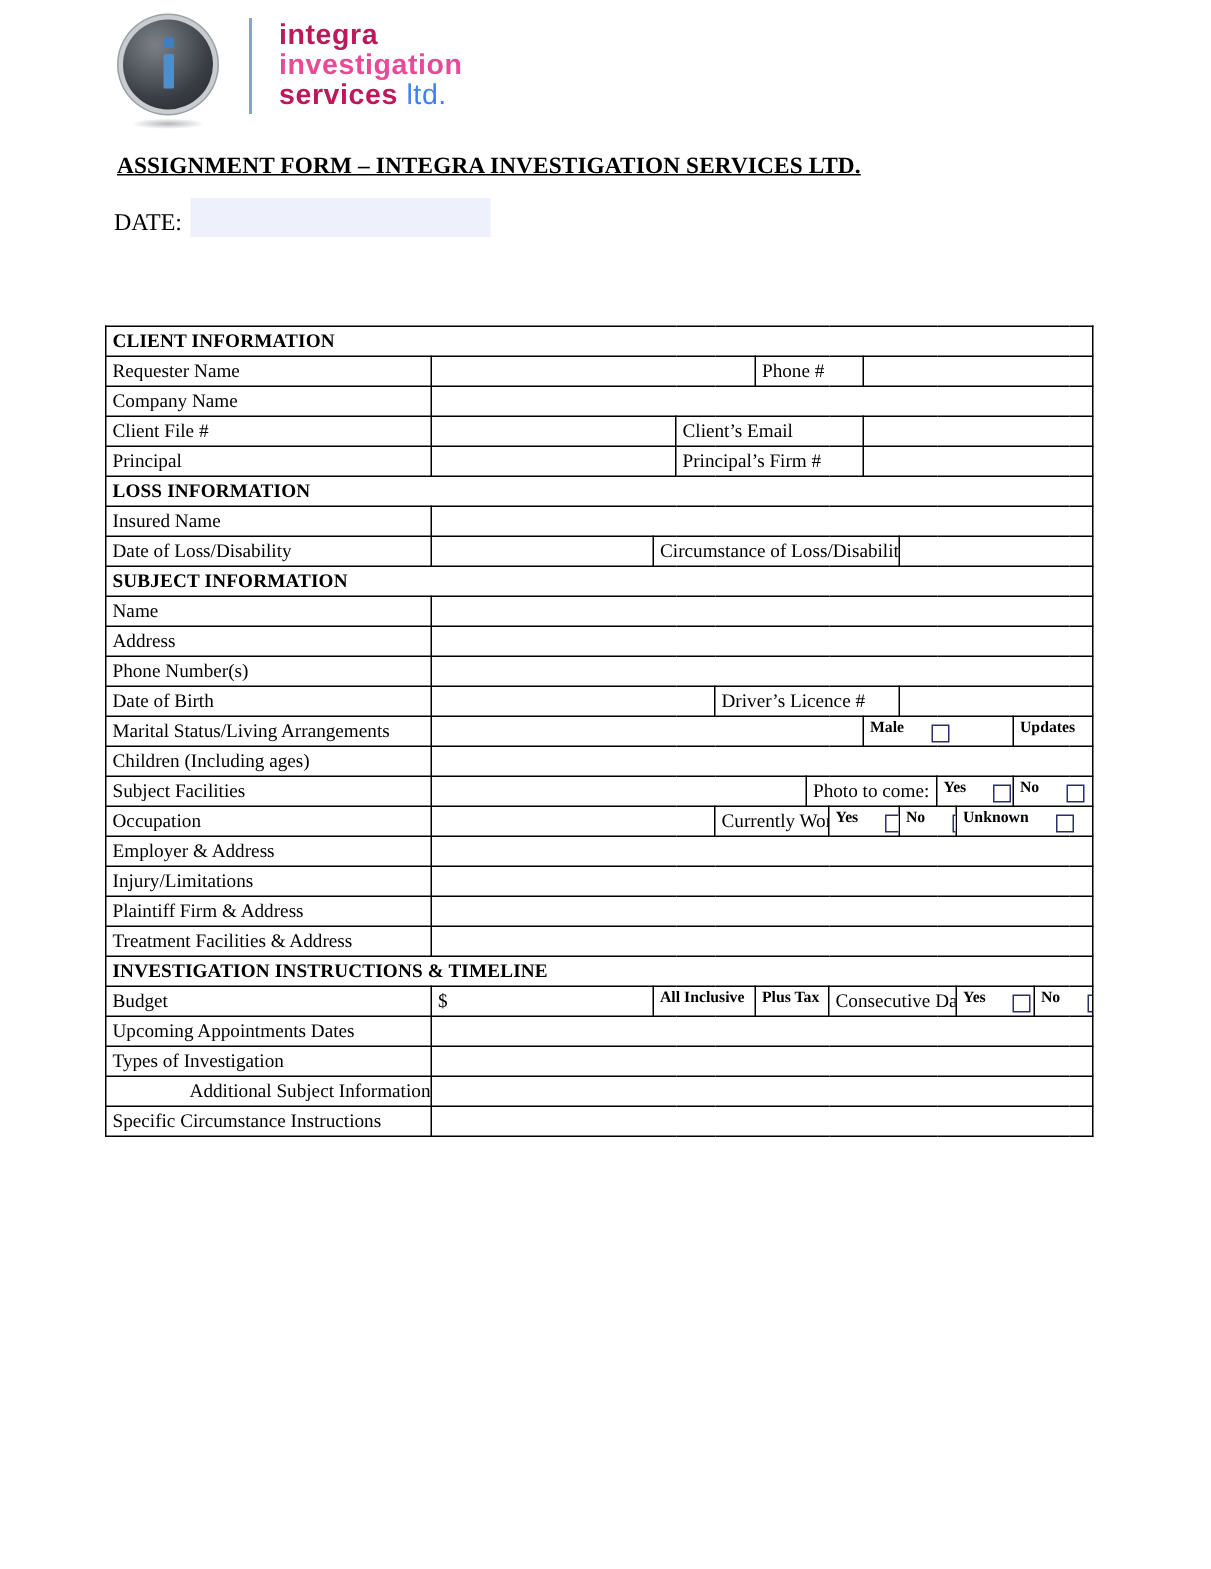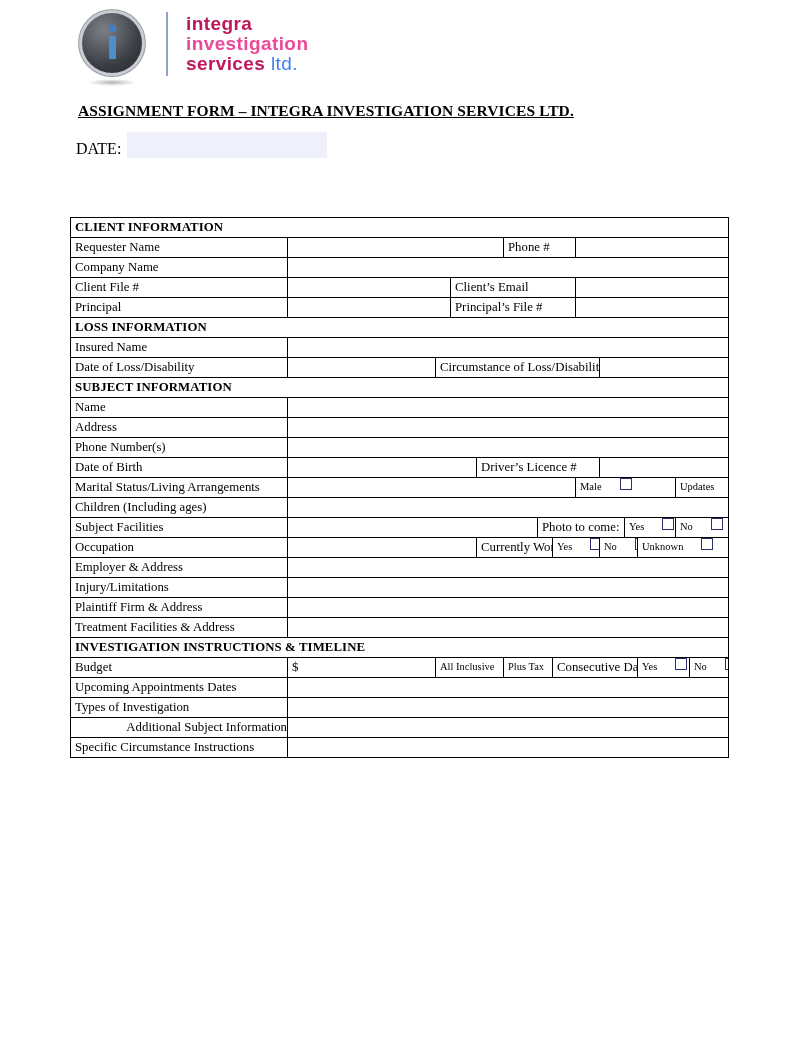--- a/index.html
+++ b/index.html
@@ -151,24 +151,25 @@
     font-size: 12.8px;
     white-space: nowrap;
   }
   td.tall-1 { height: 68px; }
   td.tall-2 { height: 93px; text-align: right; }
   td.tall-3 { height: 88px; }
 
   
   .cbcell {
     display: flex;
-    align-items: flex-start;
+    align-items: flex-end;
     gap: 18px;
     height: 17px;
     white-space: nowrap;
+    font-weight: bold;
   }
   .cb {
     display: inline-block;
     width: 10px;
     height: 10px;
     border: 1px solid #2b2f6b;
     background: #ffffff;
     flex: 0 0 auto;
   }
   .cb-label { font-size: 10.5px; }
@@ -234,21 +235,21 @@
   </tr>
   <tr>
     <td class="label">Client File #</td>
     <td class="fill" colspan="3"></td>
     <td class="mid" colspan="5">Client’s Email</td>
     <td class="fill" colspan="7"></td>
   </tr>
   <tr>
     <td class="label">Principal</td>
     <td class="fill" colspan="3"></td>
-    <td class="mid" colspan="5">Principal’s File #</td>
+    <td class="mid" colspan="5">Principal’s Firm #</td>
     <td class="fill" colspan="7"></td>
   </tr>
 
   <tr>
     <td class="section" colspan="16">LOSS INFORMATION</td>
   </tr>
   <tr>
     <td class="label">Insured Name</td>
     <td class="fill" colspan="15"></td>
   </tr>

